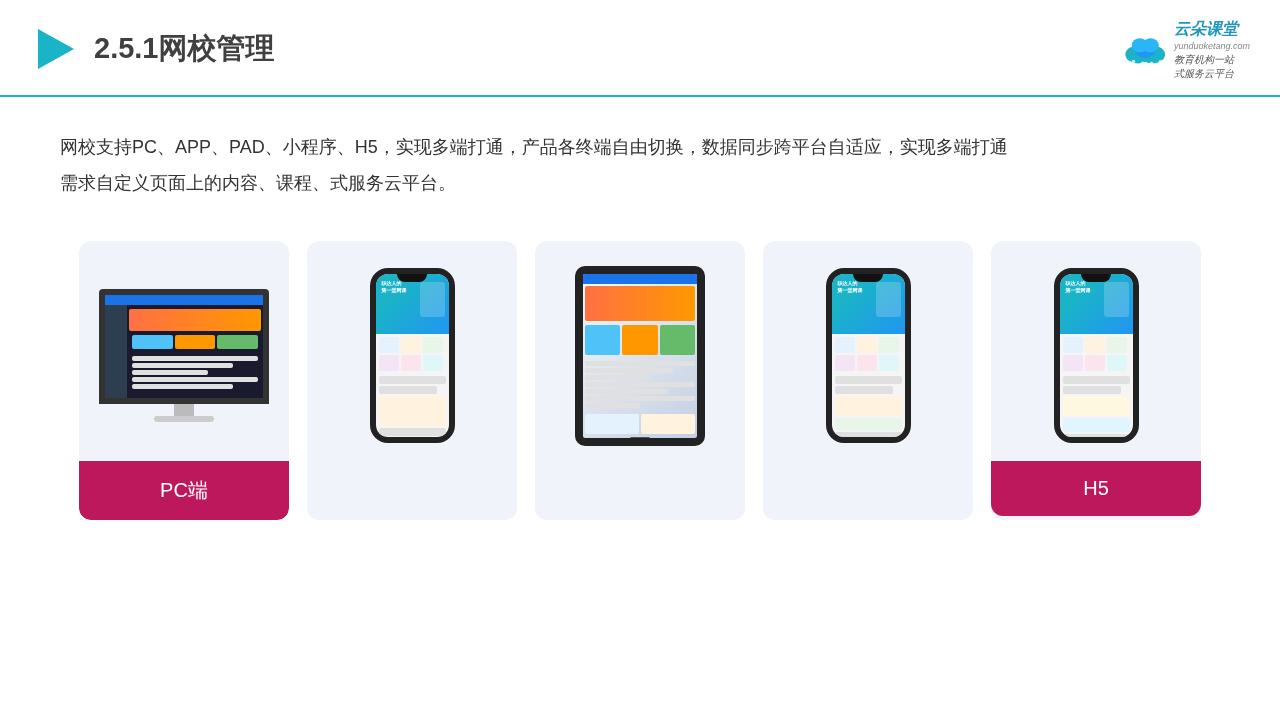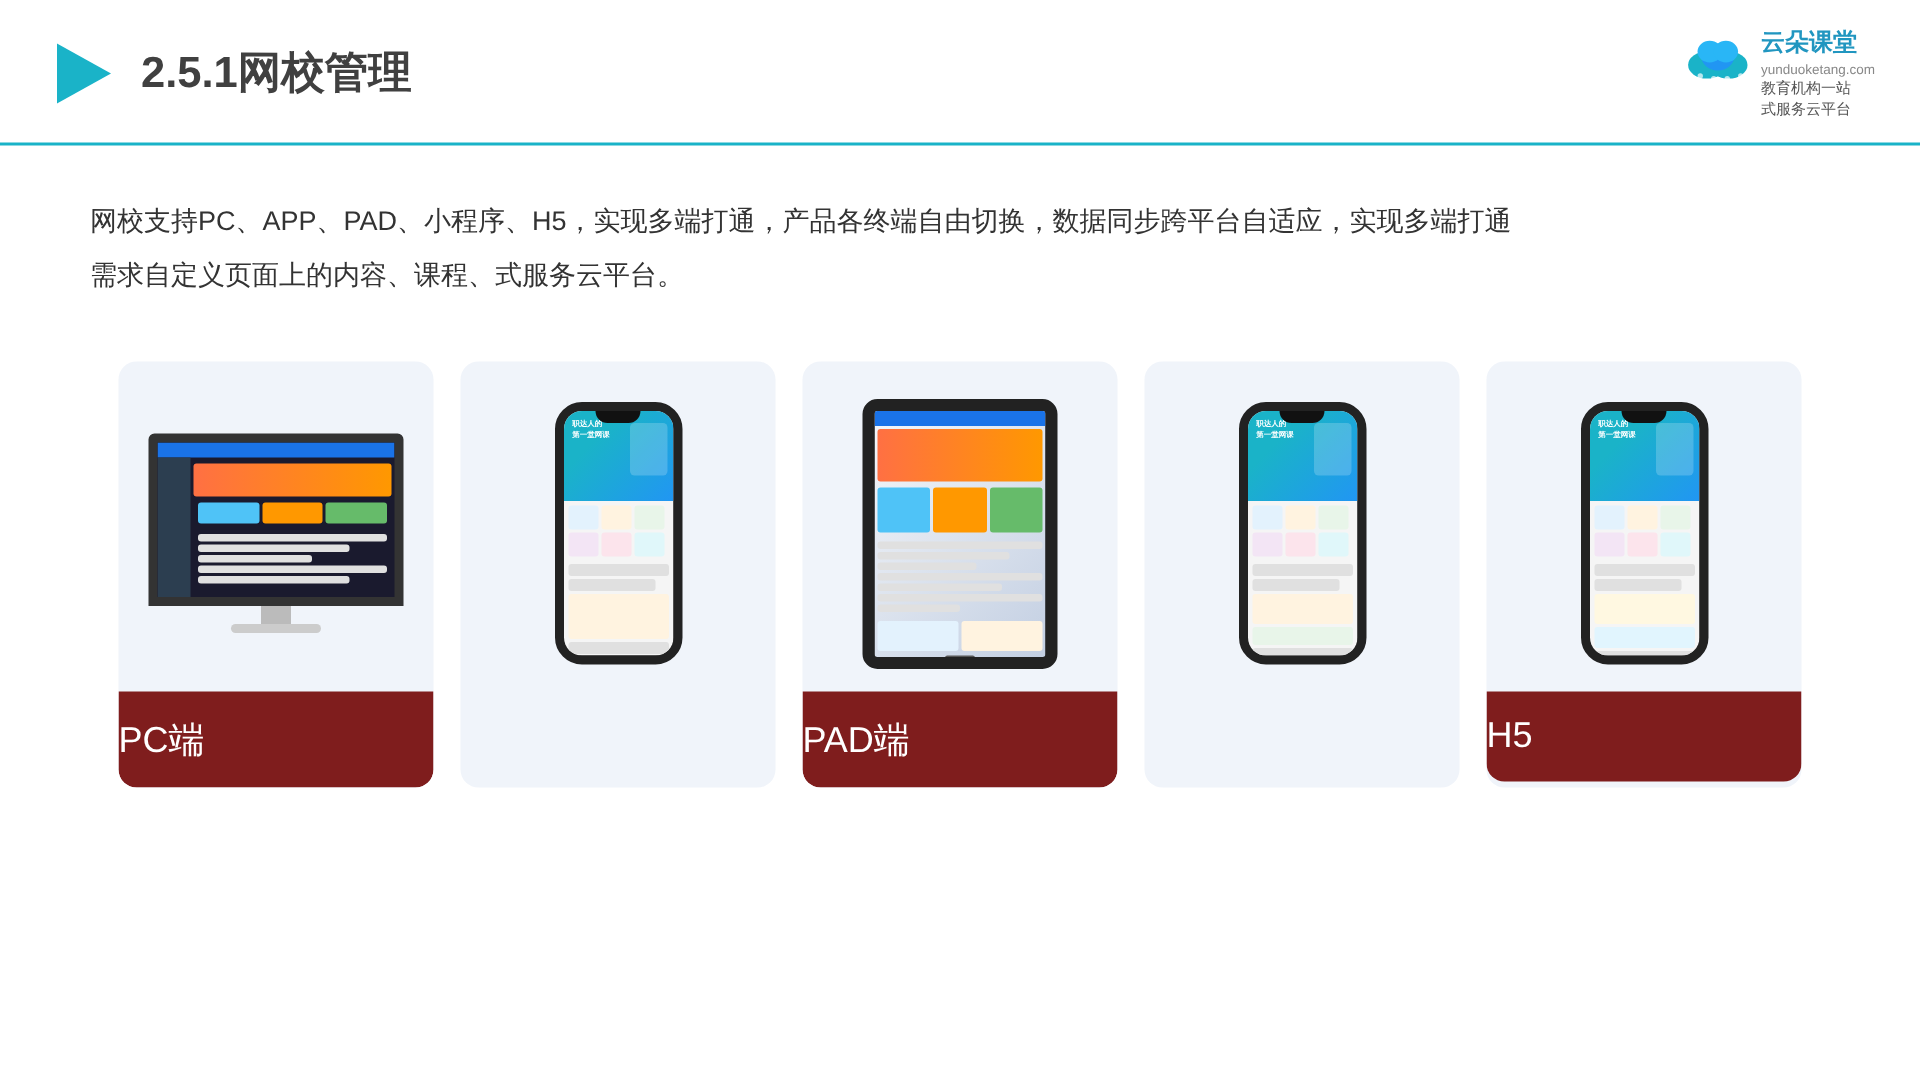--- a/index.html
+++ b/index.html
@@ -28,21 +28,23 @@
       width: 48px;
       height: 48px;
     }
     .page-title {
       font-size: 29px;
       font-weight: bold;
       color: #404040;
     }
     .logo-area {
       display: flex;
+      align-items: center;
       gap: 0;
+      font-style: italic;
     }
     .logo-icon {
       width: 54px;
       height: 40px;
     }
     .logo-text {
       display: flex;
       flex-direction: column;
       font-size: 11px;
       color: #555;
@@ -82,25 +84,25 @@
     .card-image-area {
       height: 220px;
       display: flex;
       align-items: center;
       justify-content: center;
       padding: 20px 15px 10px;
       position: relative;
     }
 
     .card-label {
-      background: #7f1d1d;
+      background: #be185d;
       color: #fff;
-      font-size: 24px;
+      font-size: 20px;
       font-weight: 500;
-      text-align: left;
+      text-align: center;
       padding: 16px 0;
       border-radius: 0 0 12px 12px;
     }
 
     
     .pc-mockup {
       display: flex;
       flex-direction: column;
       align-items: center;
     }
@@ -387,21 +389,20 @@
             </div>
             <div style="display:flex; gap:2px; padding:2px;">
               <div style="flex:1; height:20px; background:#e3f2fd; border-radius:2px;"></div>
               <div style="flex:1; height:20px; background:#fff3e0; border-radius:2px;"></div>
             </div>
           </div>
         </div>
         <div class="tablet-home"></div>
       </div>
     </div>
-    <div class="card-label">PAD端</div>
   </div>
 
   <div class="card">
     <div class="card-image-area">
       <div class="phone-mockup">
         <div class="phone-notch"></div>
         <div class="app-fake-ui">
           <div class="app-banner" style="height:60px; background:linear-gradient(135deg, #1ab3c8 30%, #2196F3 100%);">
             <div class="app-banner-text">职达人的<br>第一堂网课</div>
             <div style="position:absolute; right:4px; top:8px; width:25px; height:35px; background:rgba(255,255,255,0.2); border-radius:3px;"></div>

